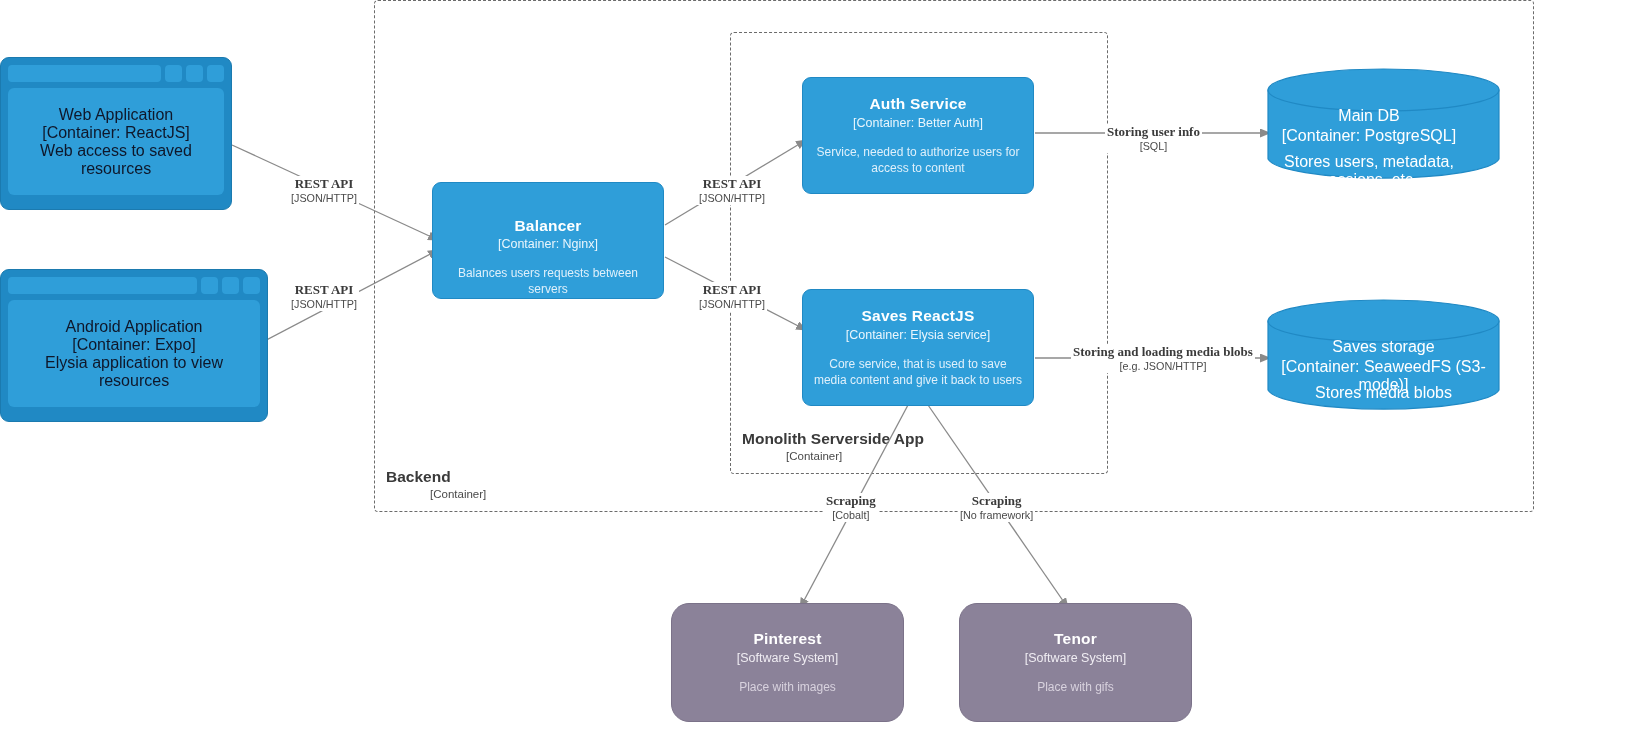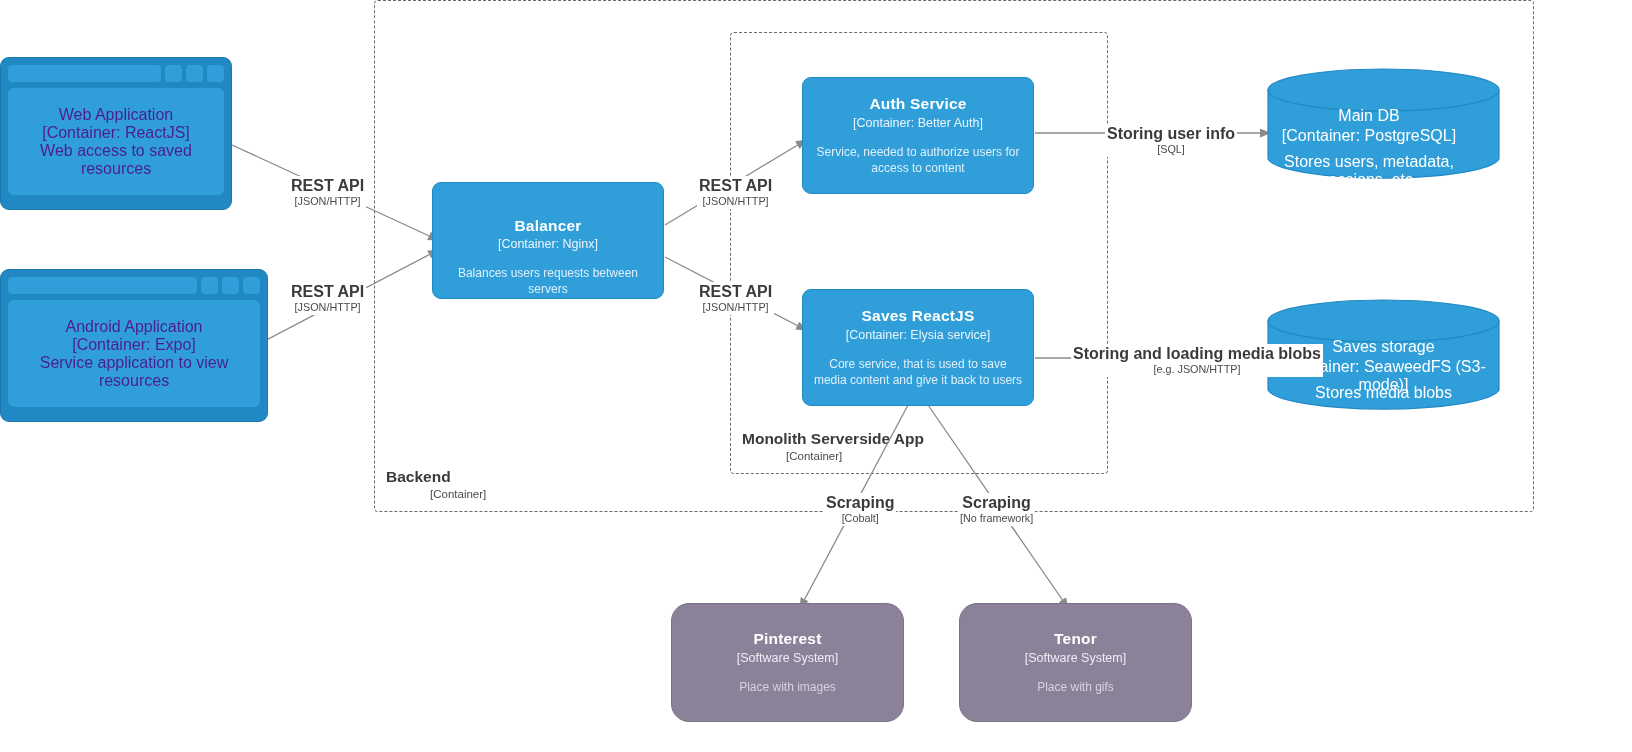--- a/index.html
+++ b/index.html
@@ -133,21 +133,21 @@
   }
   .browser-body {
     background: #2f9ed9;
     border-radius: 6px;
     height: calc(100% - 30px);
     display: flex;
     flex-direction: column;
     align-items: center;
     justify-content: center;
     text-align: center;
-    color: #4c1d95;
+    color: #0f172a;
   }
 
   
   .cylinder {
     position: absolute;
     z-index: 10;
   }
   .cyl-svg { position: absolute; left: 0; top: 0; }
   .cyl-text {
     position: absolute;
@@ -163,23 +163,24 @@
     position: absolute;
     z-index: 20;
     text-align: center;
     white-space: nowrap;
     background: #ffffff;
     padding: 0 2px;
   }
   .edge-label .el-main {
     display: block;
     font-weight: bold;
-    font-size: 16px;
+    font-size: 13px;
     color: #3b3b3b;
     line-height: 1.2;
+    font-family: Liberation Serif, serif;
   }
   .edge-label .el-tech {
     display: block;
     font-size: 10.8px;
     color: #4a4a4a;
     line-height: 1.25;
   }
 </style>
 </head>
 <body>
@@ -237,21 +238,21 @@
   <div class="browser" style="left:0px; top:269px; width:268px; height:153px;">
     <div class="browser-bar">
       <div class="browser-url"></div>
       <div class="browser-dot"></div>
       <div class="browser-dot"></div>
       <div class="browser-dot"></div>
     </div>
     <div class="browser-body">
       <div class="n-title">Android Application</div>
       <div class="n-tech">[Container: Expo]</div>
-      <div class="n-desc">Service application to view resources</div>
+      <div class="n-desc">Elysia application to view resources</div>
     </div>
   </div>
 
   <div class="node container-box" style="left:432px; top:182px; width:232px; height:117px;justify-content:flex-end;">
     <div class="n-title">Balancer</div>
     <div class="n-tech">[Container: Nginx]</div>
     <div class="n-desc">Balances users requests between servers</div>
   </div>
 
   <div class="node container-box" style="left:802px; top:77px; width:232px; height:117px;">

